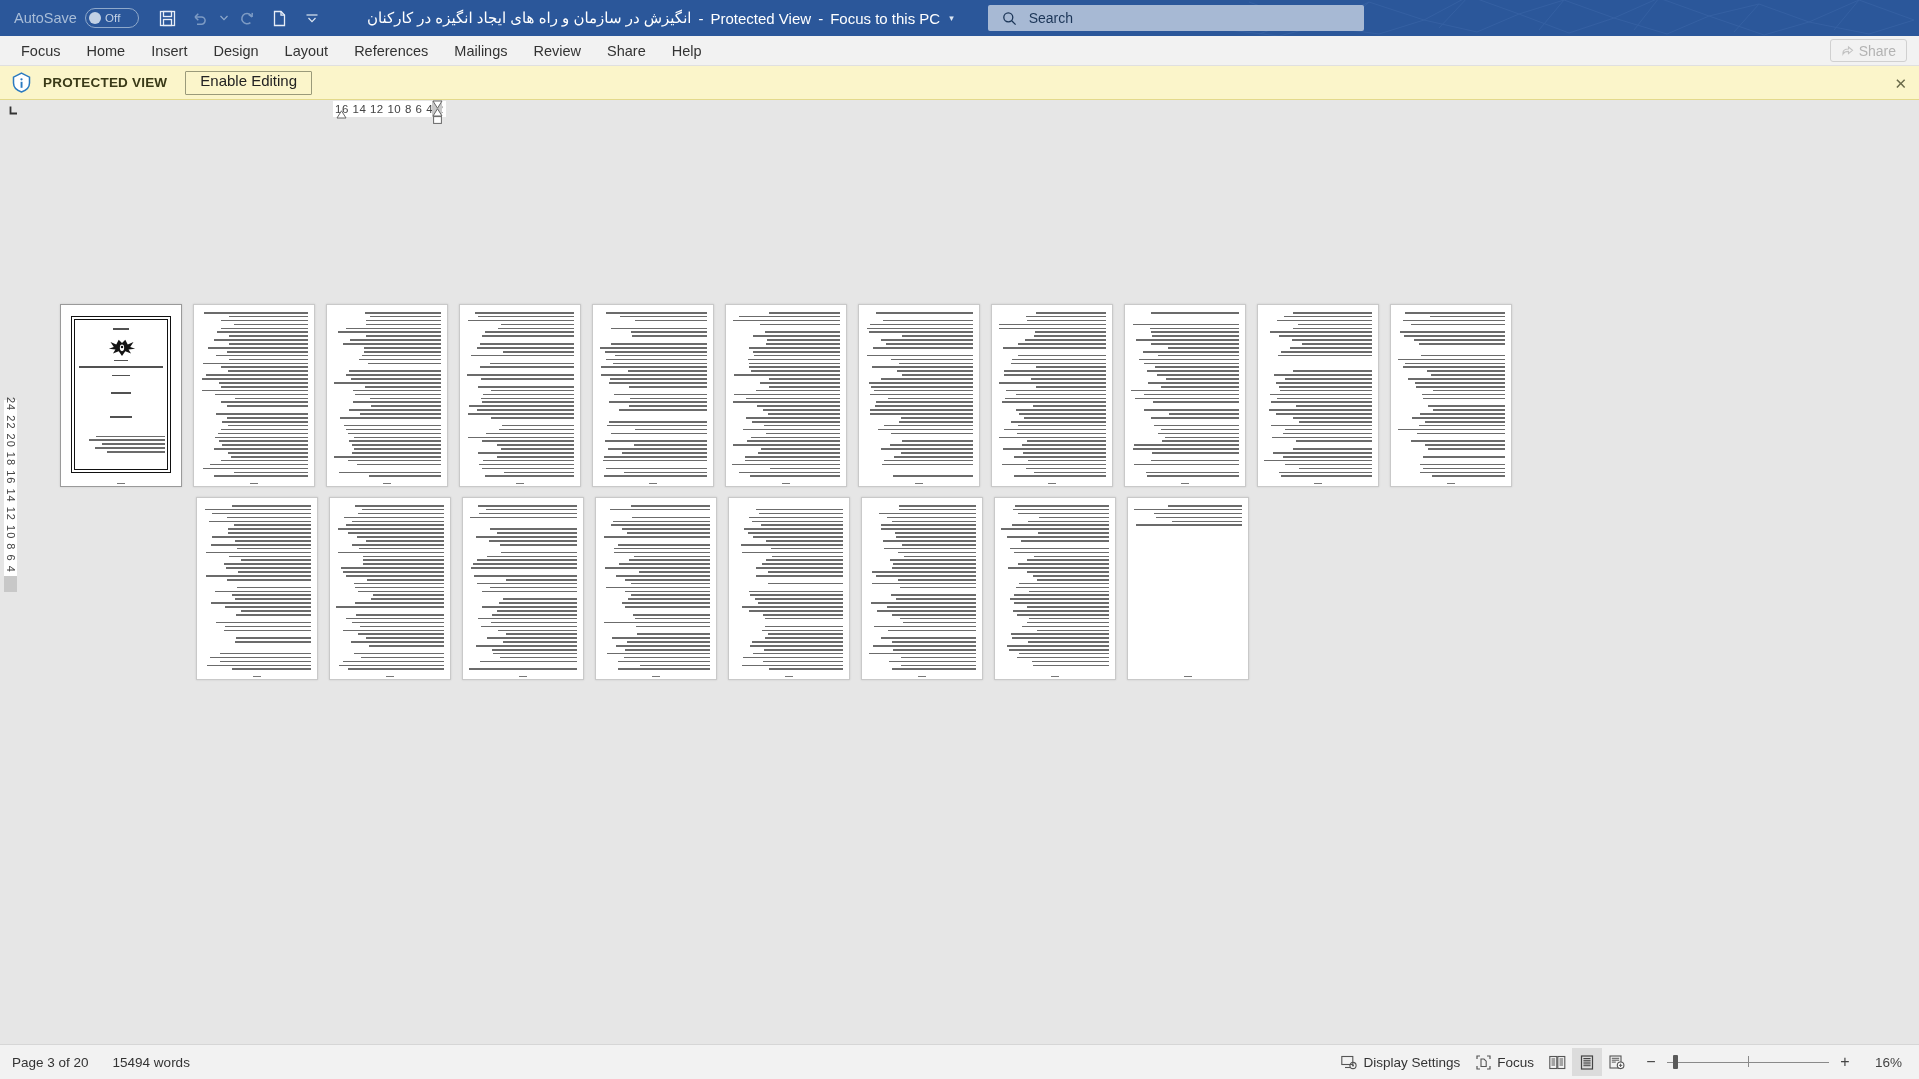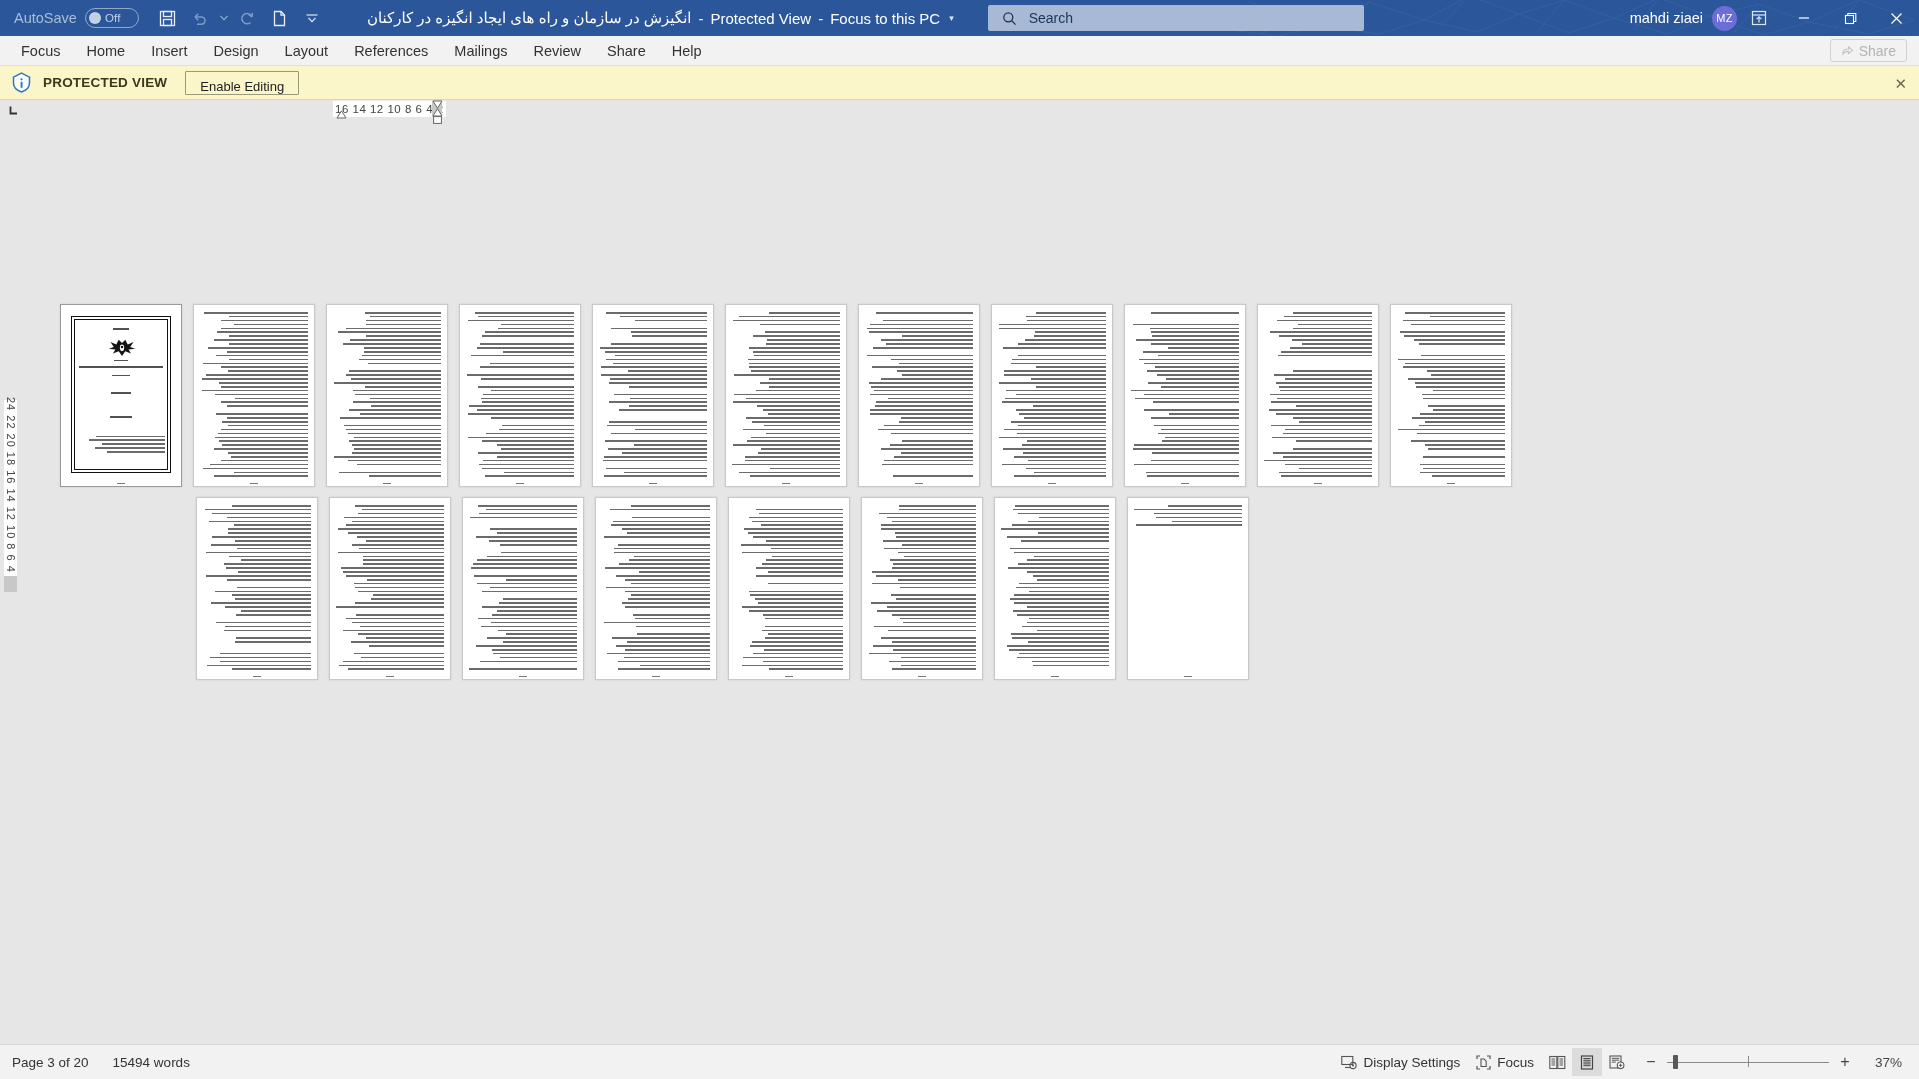--- a/index.html
+++ b/index.html
@@ -119,22 +119,22 @@
     position: relative;
   }
   .pv-icon { margin-right: 12px; display: flex; align-items: center; }
   .pv-strong { font-size: 13.5px; color: #3a3a18; font-weight: bold; letter-spacing: .2px; }
   .pv-msg { font-size: 13.5px; color: #3a3a18; margin-left: 10px; }
   .pv-enable {
     margin-left: 18px;
     background: #fbf5ca;
     border: 1px solid #9a9a7a;
     height: 24px; padding: 0 14px;
-    font-size: 13px; color: #222;
-    display: flex; align-items: flex-end;
+    font-size: 15px; color: #222;
+    display: flex; align-items: flex-start;
     border-radius: 1px;
   }
   .pv-close {
     position: absolute; right: 12px; top: 50%; transform: translateY(-50%);
     font-size: 15px; color: #6a6a4a; line-height: 1;
   }
 
   
   .workspace {
     position: relative;
@@ -351,47 +351,20 @@
   </div>
 
   <div class="searchbox">
     <svg width="15" height="15" viewBox="0 0 15 15">
       <circle cx="6.3" cy="6.3" r="4.5" fill="none" stroke="#1b3557" stroke-width="1.3"></circle>
       <path d="M9.7 9.7 L13.6 13.6" stroke="#1b3557" stroke-width="1.3"></path>
     </svg>
     <span class="ph">Search</span>
   </div>
 
-  <div class="tb-right">
-    <span class="acct-name">mahdi ziaei</span>
-    <div class="avatar">MZ</div>
-    <div class="ribbon-display-btn">
-      <svg width="16" height="16" viewBox="0 0 16 16">
-        <rect x="1.5" y="1.5" width="13" height="13" fill="none" stroke="#dce6f2" stroke-width="1.2"></rect>
-        <path d="M1.5 5 h13" stroke="#dce6f2" stroke-width="1.2"></path>
-        <path d="M8 12.5 L8 7 M5.6 9.2 L8 6.8 L10.4 9.2" fill="none" stroke="#dce6f2" stroke-width="1.2"></path>
-      </svg>
-    </div>
-    <div class="wincap">
-      <svg width="12" height="12" viewBox="0 0 12 12">
-        <path d="M1 6 h10" stroke="#ffffff" stroke-width="1.2"></path>
-      </svg>
-    </div>
-    <div class="wincap">
-      <svg width="13" height="13" viewBox="0 0 13 13">
-        <rect x="1.5" y="3.5" width="8" height="8" fill="none" stroke="#ffffff" stroke-width="1.1"></rect>
-        <path d="M3.8 3.4 V1.5 h8 v8 h-2" fill="none" stroke="#ffffff" stroke-width="1.1"></path>
-      </svg>
-    </div>
-    <div class="wincap">
-      <svg width="13" height="13" viewBox="0 0 13 13">
-        <path d="M1.5 1.5 L11.5 11.5 M11.5 1.5 L1.5 11.5" stroke="#ffffff" stroke-width="1.2"></path>
-      </svg>
-    </div>
-  </div>
 </div>
 
 <div class="ribbon">
   <div class="tabs">
     <div class="tab">
         <span>Focus</span>
       </div>
     <div class="tab">
         <span>Home</span>
       </div>
@@ -1386,16 +1359,16 @@
       </svg>
     </div>
     <div class="zoom-wrap">
       <span class="zoom-minus">−</span>
       <div class="zoom-slider">
         <div class="zoom-track"></div>
         <div class="zoom-mid"></div>
         <div class="zoom-thumb"></div>
       </div>
       <span class="zoom-plus">+</span>
-      <span class="zoom-pct">37%</span>
+      <span class="zoom-pct">16%</span>
     </div>
   </div>
 </div>
 
 </body></html>

